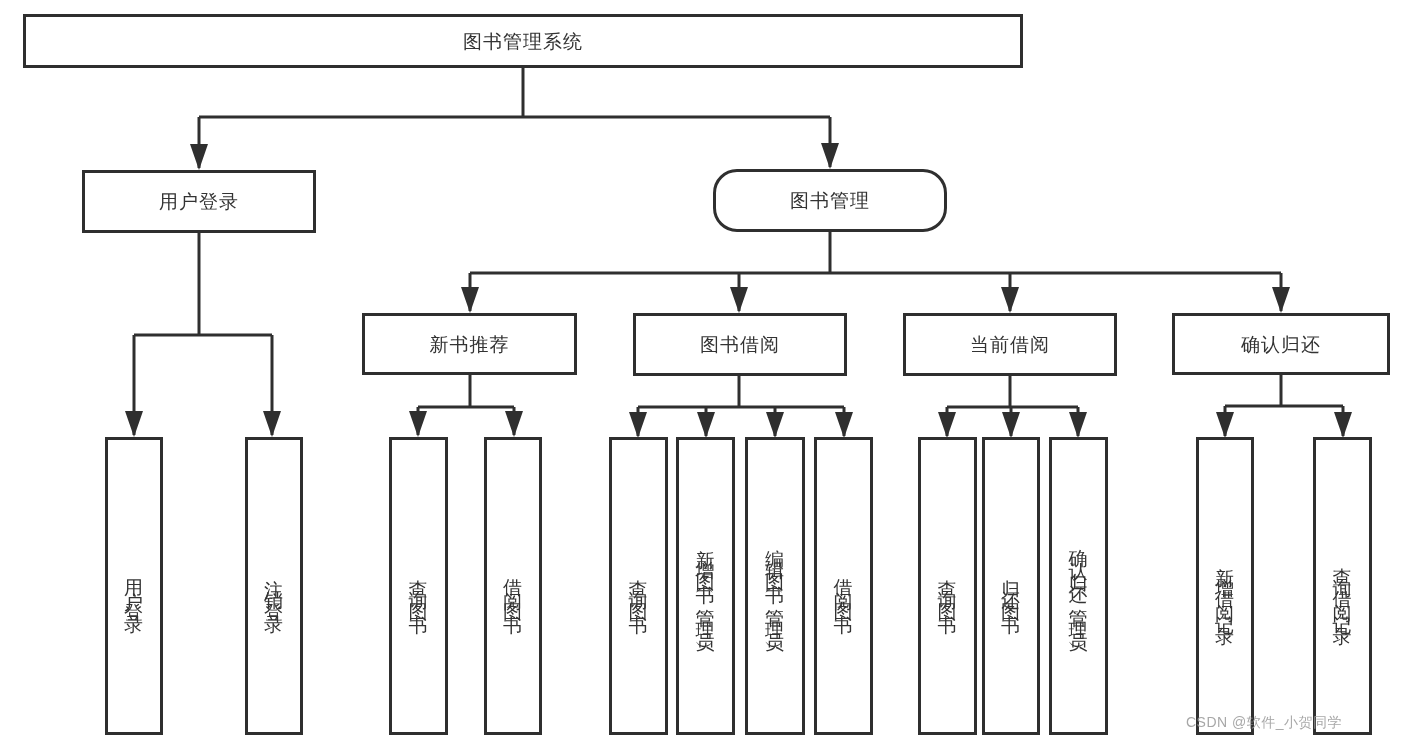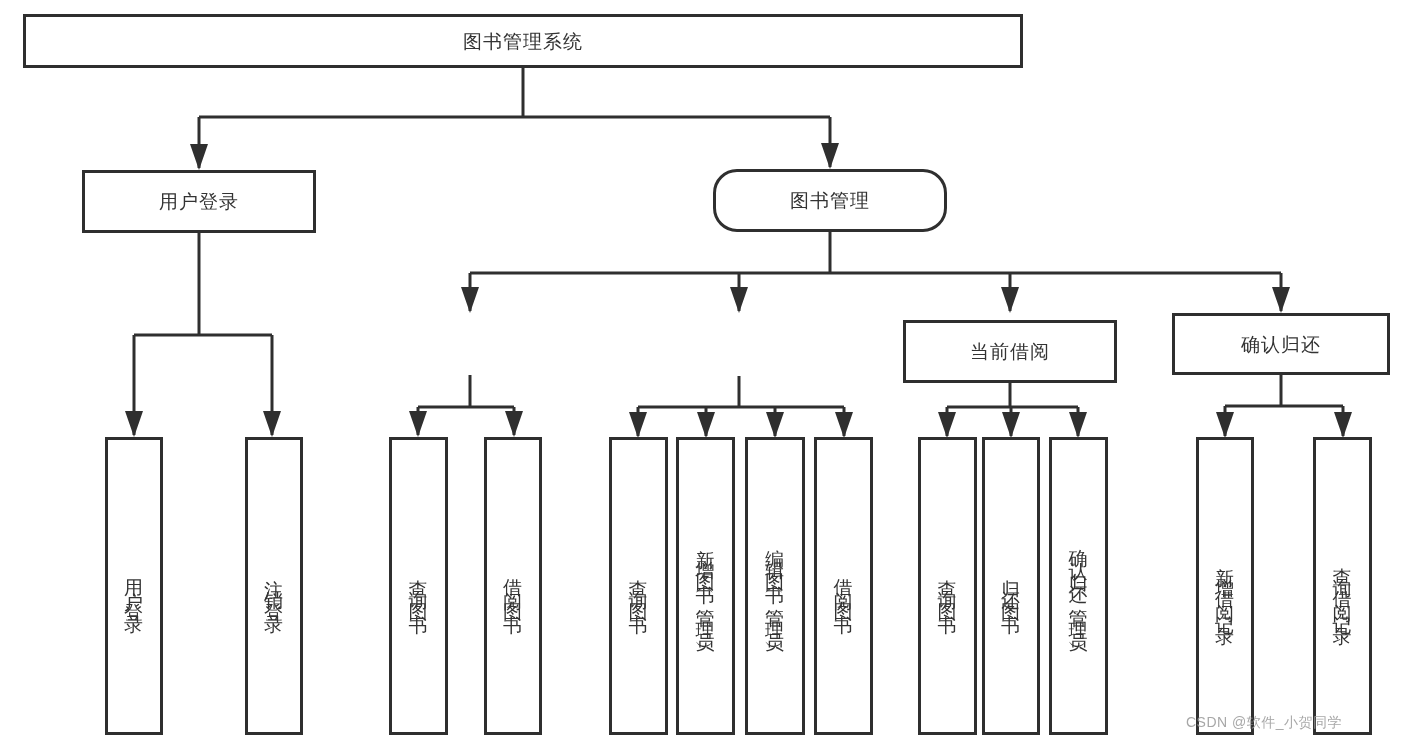--- a/index.html
+++ b/index.html
@@ -116,21 +116,23 @@
     <path d="M1225,406 H1343"></path>
     <path class="arrow" d="M1225,406 V436"></path>
     <path class="arrow" d="M1343,406 V436"></path>
   </svg>
 
   <div class="node" style="left:23px; top:14px; width:1000px; height:54px;">图书管理系统</div>
 
   <div class="node" style="left:82px; top:170px; width:234px; height:63px;">用户登录</div>
   <div class="node" style="left:713px; top:169px; width:234px; height:63px;border-radius:24px;">图书管理</div>
 
-  <div class="node" style="left:903px; top:320px; width:214px; height:63px;">当前借阅</div>
+  <div class="node" style="left:362px; top:313px; width:215px; height:62px;">新书推荐</div>
+  <div class="node" style="left:633px; top:313px; width:214px; height:63px;">图书借阅</div>
+  <div class="node" style="left:903px; top:313px; width:214px; height:63px;">当前借阅</div>
   <div class="node" style="left:1172px; top:313px; width:218px; height:62px;">确认归还</div>
 
   <div class="node vertical" style="left:105px; top:437px; width:58px; height:298px;">用户登录</div>
   <div class="node vertical" style="left:245px; top:437px; width:58px; height:298px;">注销登录</div>
 
   <div class="node vertical" style="left:389px; top:437px; width:59px; height:298px;">查询图书</div>
   <div class="node vertical" style="left:484px; top:437px; width:58px; height:298px;">借阅图书</div>
 
   <div class="node vertical" style="left:609px; top:437px; width:59px; height:298px;">查询图书</div>
   <div class="node vertical" style="left:676px; top:437px; width:59px; height:298px;">新增图书（管理员）</div>

